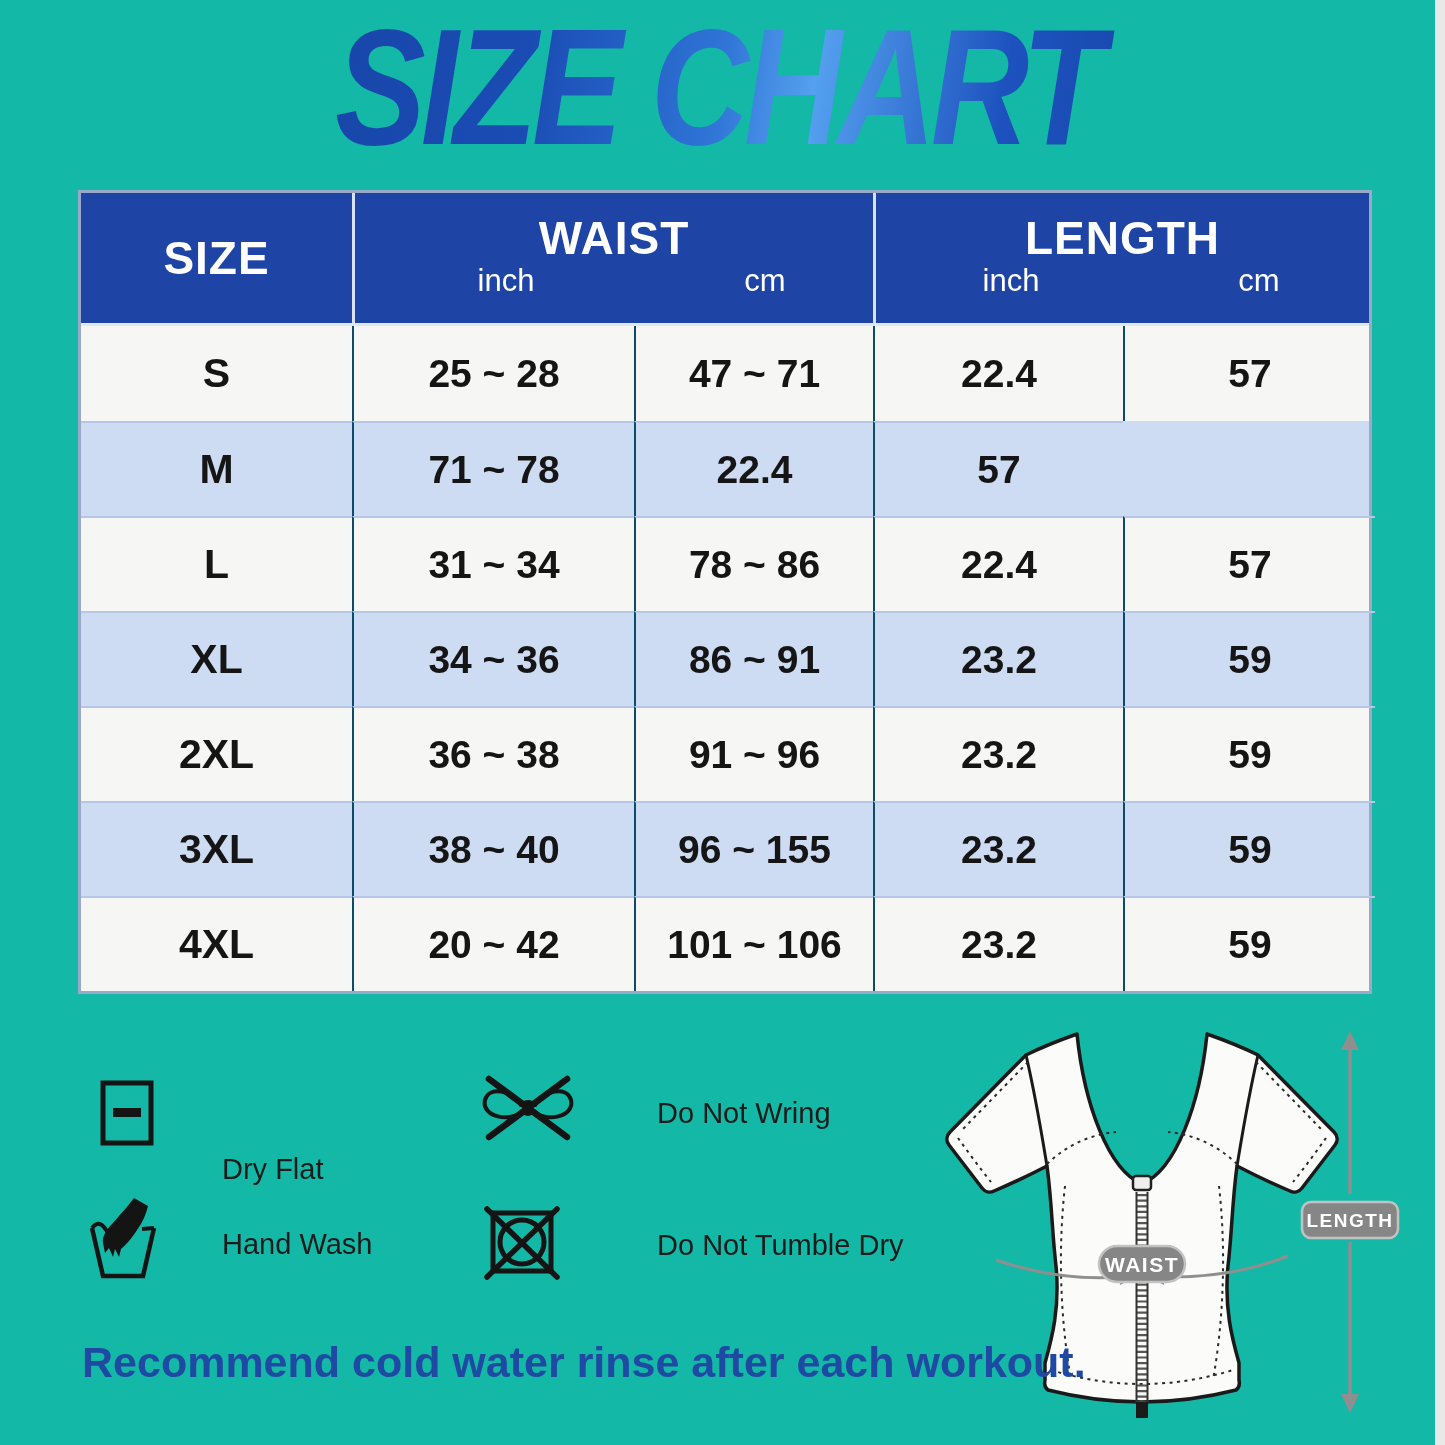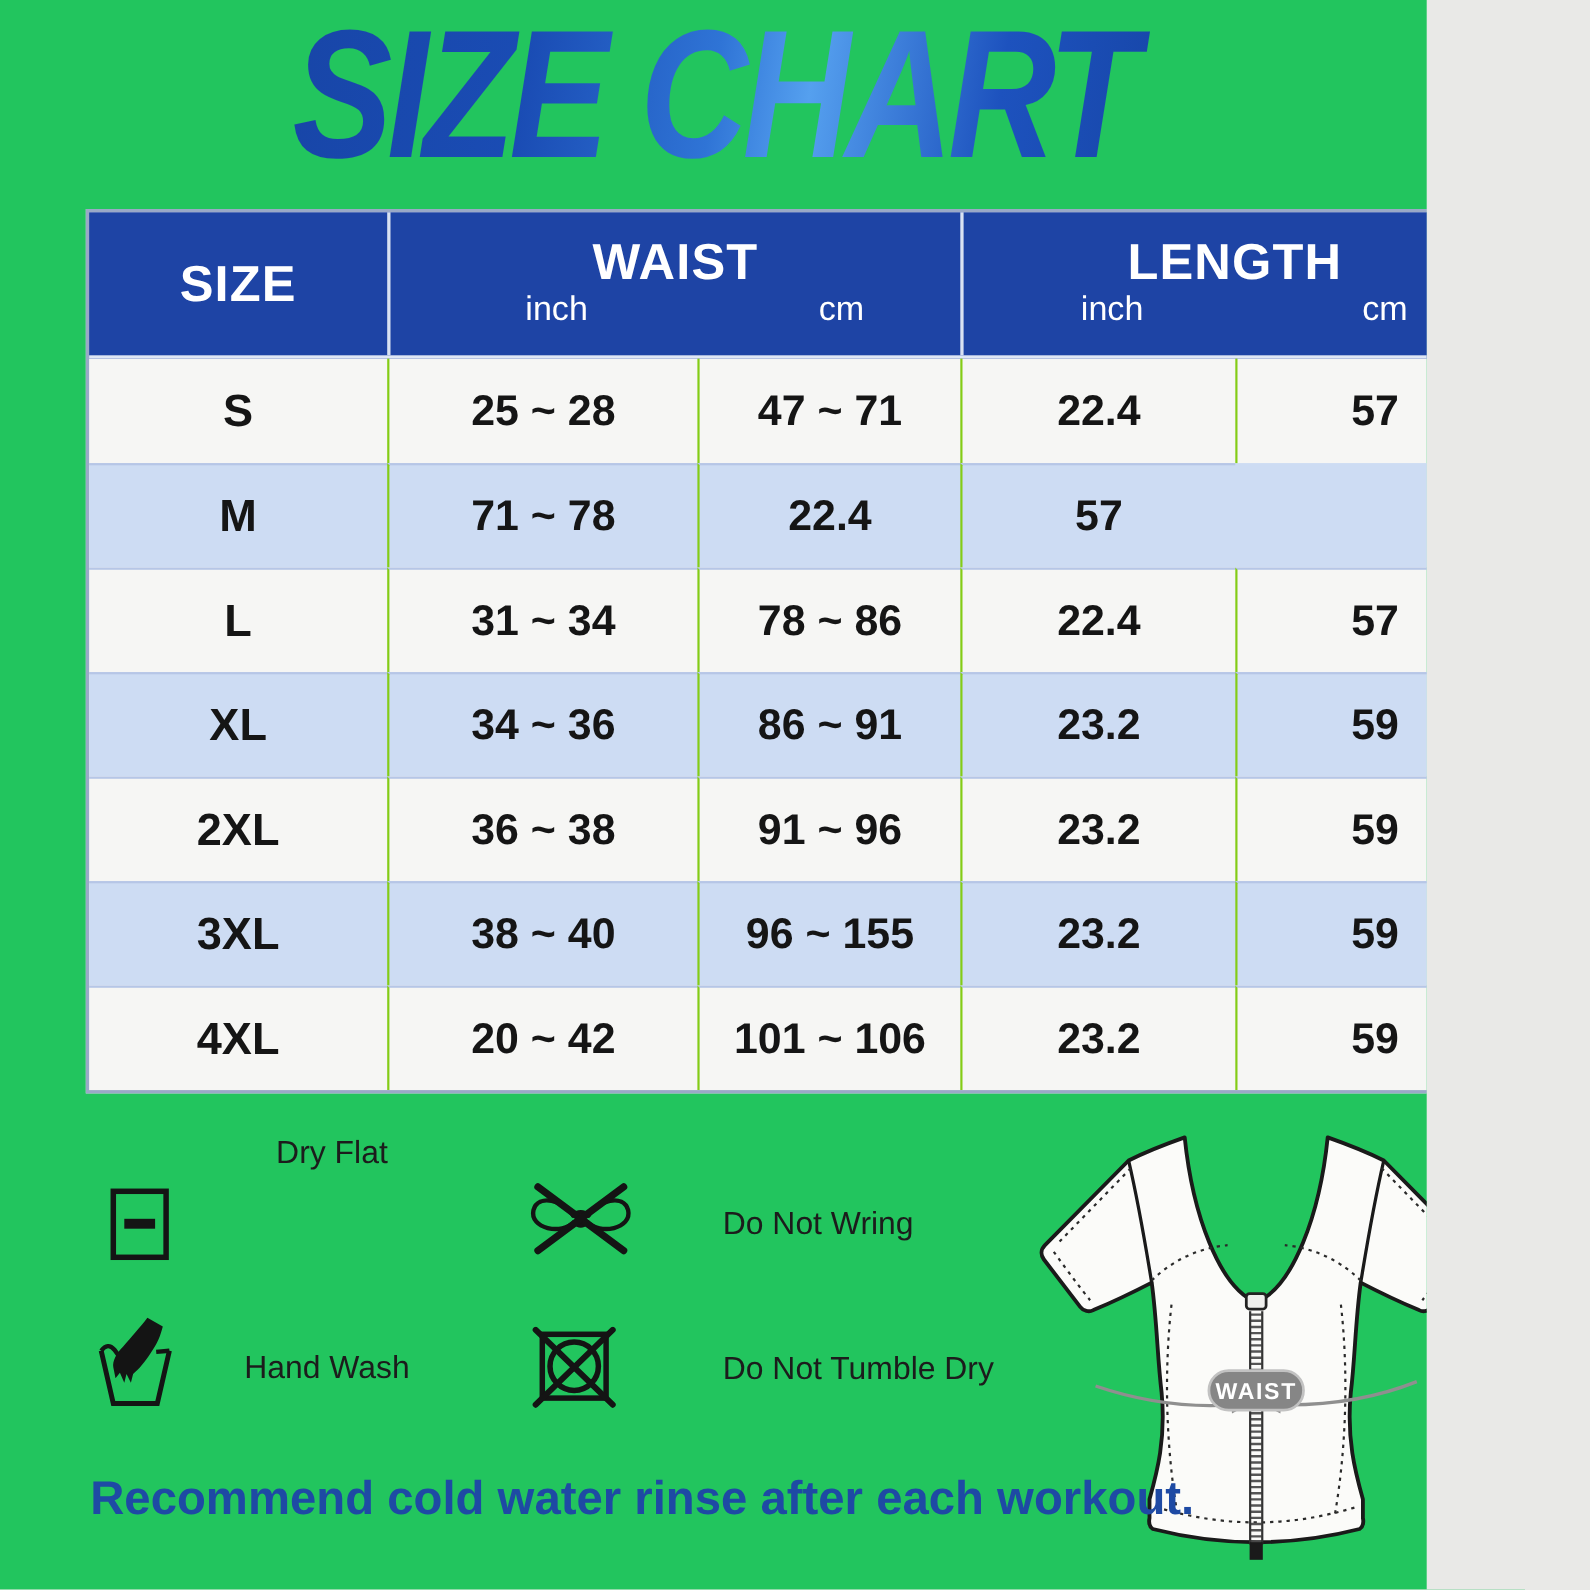--- a/index.html
+++ b/index.html
@@ -1,19 +1,19 @@
 <!DOCTYPE html>
 <html><head>
 <meta charset="utf-8">
 <style>
   * { margin:0; padding:0; box-sizing:border-box; }
   html,body { background:#e9e9e7; }
   .page {
-    position:relative; width:1297px; height:1445px; overflow:hidden;
-    background:#22c55e;
+    position:relative; width:1435px; height:1445px; overflow:hidden;
+    background:#14b8a6;
     font-family:"Liberation Sans", sans-serif;
   }
 
   
   .title {
     position:absolute; top:4px; left:0; width:100%;
     text-align:center;
     font-style:italic; font-weight:bold;
     font-size:166px; line-height:1.0; letter-spacing:-6px;
     transform:scaleX(0.82); transform-origin:50% 50%;
@@ -44,21 +44,21 @@
   .gtitle { font-size:46px; font-weight:bold; letter-spacing:1px; line-height:1.0; }
   .units { display:grid; margin-top:2px; font-size:31px; font-weight:400; }
   .units-waist  { grid-template-columns:279px 239px; }
   .units-length { grid-template-columns:247px 249px; }
   .units span { text-align:center;margin-left:23px; }
 
   .row { display:grid; grid-template-columns:271px 282px 239px 250px 252px; height:95px; }
   .row.alt { background:#cddcf3; }
   .cell {
     display:flex; align-items:center; justify-content:center;
-    border-left:2px solid #84cc16; border-top:2px solid #b6c6e6;
+    border-left:2px solid #0c4a6e; border-top:2px solid #b6c6e6;
     font-size:39px; font-weight:bold; color:#151515; letter-spacing:0px;
   }
   .row .cell:first-child { border-left:none; }
   .row:first-child .cell { border-top:none; }
   .c-size { font-size:41px; }
 
   
   .care-icon { position:absolute; }
   .care-label { position:absolute; font-size:29px; color:#1c1c1c; line-height:1; white-space:nowrap; }
 
@@ -147,21 +147,21 @@
         <div class="cell">23.2</div>
         <div class="cell">59</div>
       </div>
     </div>
   </div>
 
   <svg class="care-icon" style="left:100px; top:1080px;" width="54" height="66" viewBox="0 0 54 66">
     <rect x="3" y="3" width="48" height="60" fill="none" stroke="#141414" stroke-width="5"></rect>
     <rect x="13" y="28" width="28" height="9" fill="#141414"></rect>
   </svg>
-  <span class="care-label" style="left:222px; top:1034px;margin-left:29px;">Dry Flat</span>
+  <span class="care-label" style="left:222px; top:1155px;">Dry Flat</span>
 
   <svg class="care-icon" style="left:476px; top:1072px;" width="104" height="74" viewBox="0 0 104 74">
     <g fill="none" stroke="#141414" stroke-width="4" stroke-linecap="round">
       <path d="M45,33 C37,19 13,13 9,28 C5,45 35,51 46,39"></path>
       <path d="M59,33 C67,19 91,13 95,28 C99,45 69,51 58,39"></path>
       <path d="M45,33 C49,29 55,29 59,33"></path>
       <path d="M46,39 C50,43 54,43 58,39"></path>
     </g>
     <g stroke="#141414" stroke-width="6.5" stroke-linecap="round">
       <line x1="13" y1="7" x2="91" y2="65"></line>

